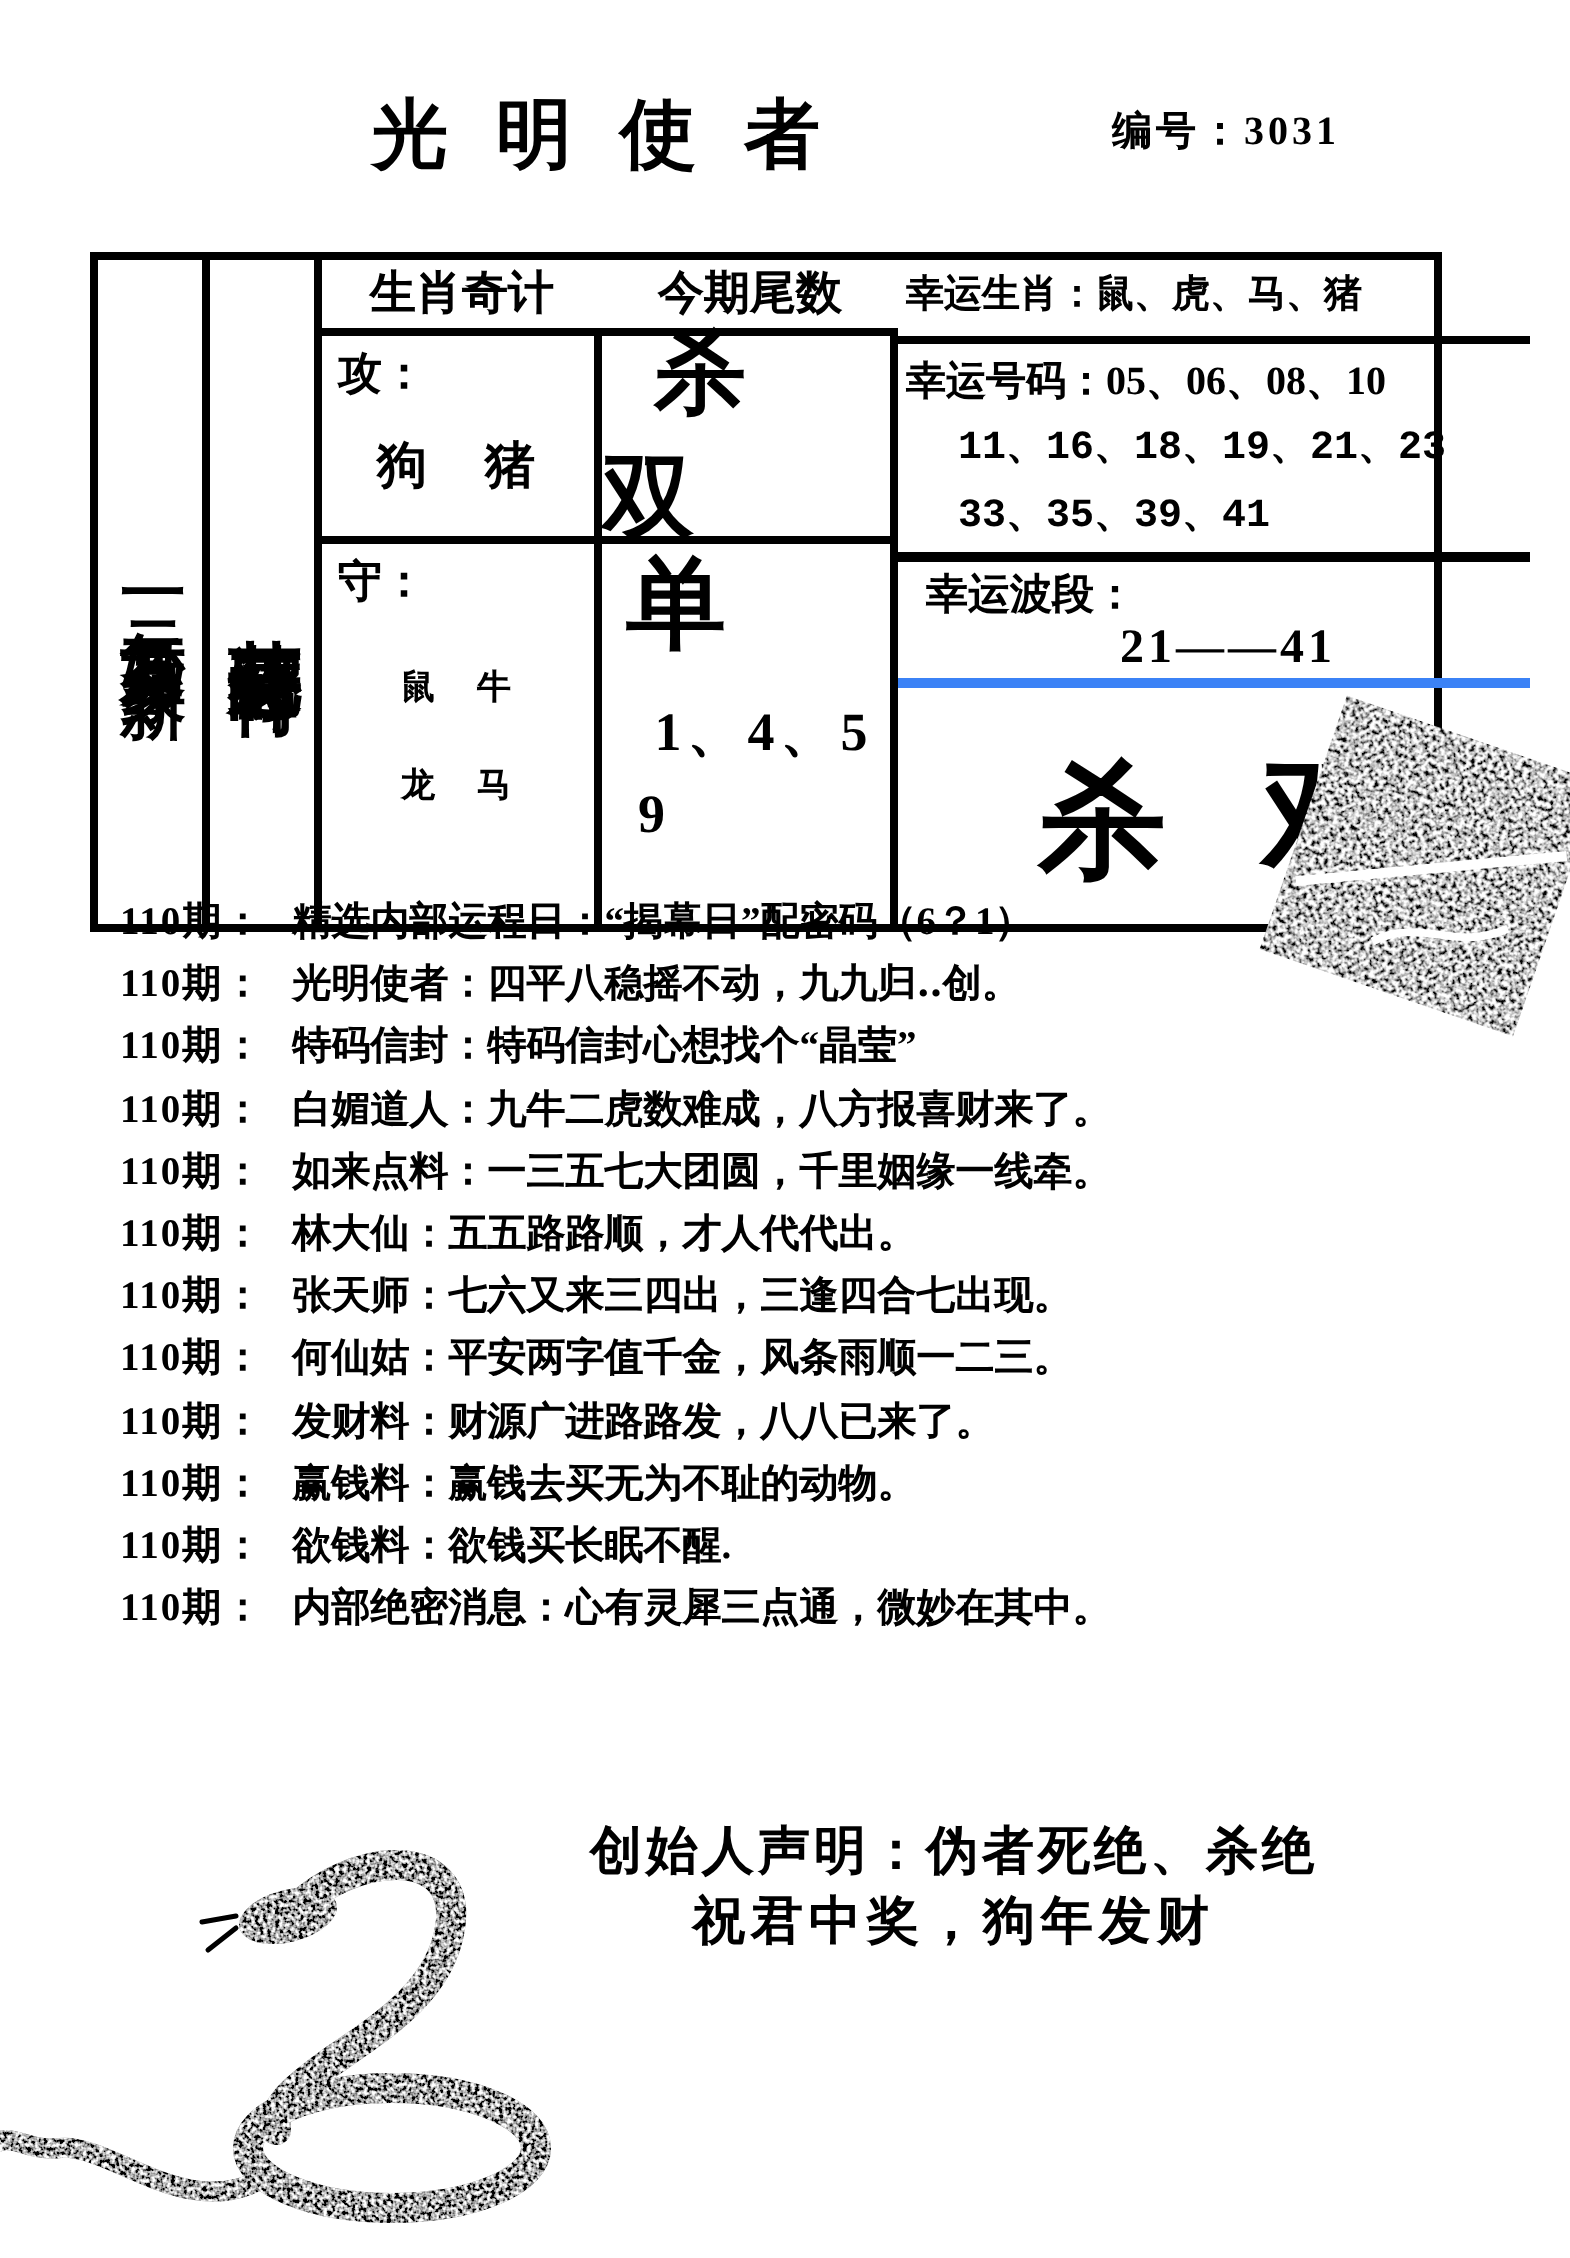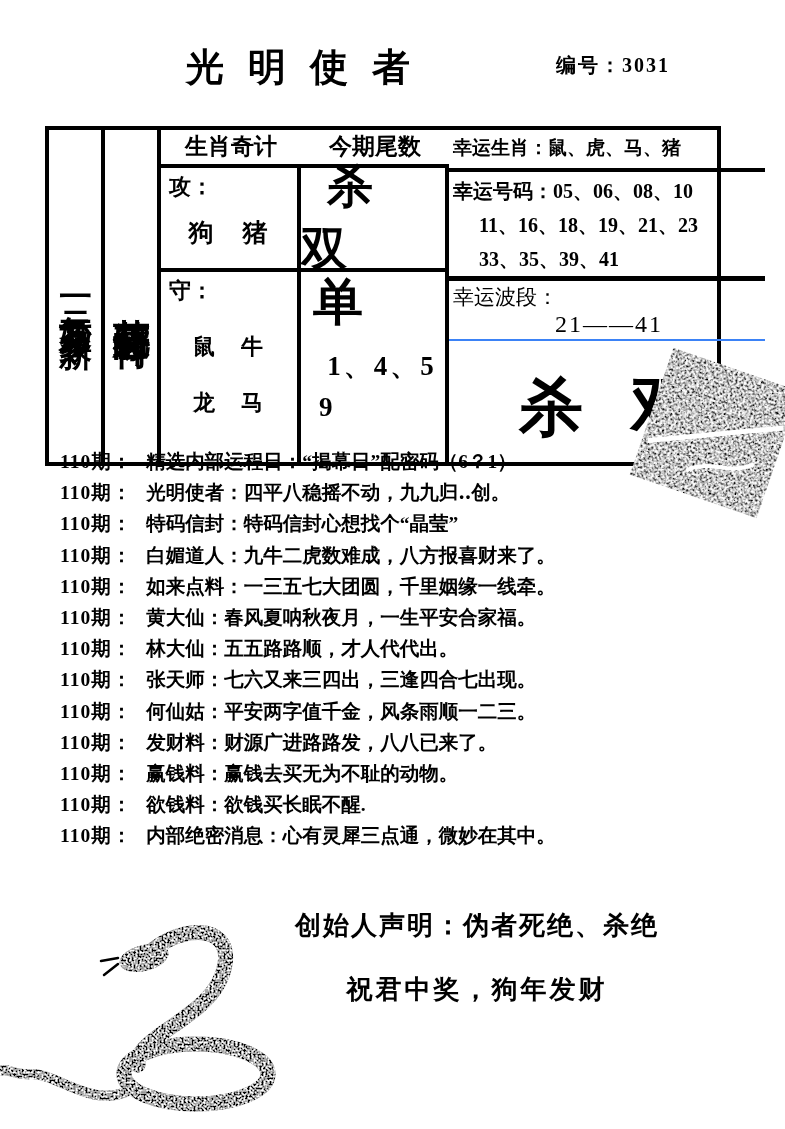--- a/index.html
+++ b/index.html
@@ -35,59 +35,59 @@
     border-bottom:4px solid #000;
   }
   .c3hdr{left:112px;top:0;width:140px;height:38px;}
   .c4hdr{left:252px;top:0;width:148px;height:38px;}
   .c3{left:112px;top:38px;width:140px;border-right:4px solid #000;}
   .c4{left:252px;top:38px;width:148px;border-right:4px solid #000;}
   .attack{height:100px;border-bottom:4px solid #000;}
   .defend{height:194px;}
   .small-label{font-size:22px;font-weight:bold;padding:4px 0 0 8px;}
   .animals{font-size:25px;font-weight:bold;text-align:center;margin-top:14px;letter-spacing:2px;}
-  .animals2{font-size:22px;font-weight:bold;text-align:center;margin-top:26px;letter-spacing:2px;font-family:Liberation Serif, serif;}
+  .animals2{font-size:17px;font-weight:bold;text-align:center;margin-top:26px;letter-spacing:2px;font-family:Liberation Serif, serif;}
   .kill{
     height:100px;border-bottom:4px solid #000;
     display:flex;align-items:center;justify-content:center;
     font-size:46px;font-weight:bold;letter-spacing:26px;text-indent:26px;
   }
   .single-cell{height:194px;}
   .single-word{font-size:50px;font-weight:bold;padding:2px 0 0 12px;line-height:56px;}
   .digits{font-size:27px;font-weight:bold;padding:18px 0 0 18px;letter-spacing:3px;text-align:center;}
   .digits2{font-size:27px;font-weight:bold;padding:8px 0 0 18px;}
   .c5{left:400px;top:0;width:316px;}
   .luck-zodiac{
     height:38px;border-bottom:4px solid #000;
     font-size:19px;font-weight:bold;line-height:36px;padding-left:4px;white-space:nowrap;
   }
   .luck-numbers{
     height:102px;border-bottom:5px solid #000;
     font-size:20px;font-weight:bold;line-height:34px;padding:2px 0 0 4px;
   }
-  .luck-numbers .ind{padding-left:26px;}
+  .luck-numbers .ind{padding-left:26px;font-family:Liberation Mono, monospace;}
   .luck-band{
-    height:56px;border-bottom:2px solid #3b82f6;
-    font-size:21px;font-weight:normal;padding:2px 0 0 4px;
+    height:56px;border-bottom:5px solid #3b82f6;
+    font-size:21px;font-weight:bold;padding:2px 0 0 14px;
   }
   .band-val{text-align:center;font-size:24px;letter-spacing:2px;margin-top:0px;}
   .kill-big{
     height:132px;display:flex;align-items:center;justify-content:center;
     font-size:64px;font-weight:bold;letter-spacing:48px;text-indent:48px;
   }
   
   .stamp{left:640px;top:358px;width:150px;height:150px;transform:rotate(19deg);}
   
   .tips{left:60px;top:446px;width:700px;}
   .tip{font-size:19.5px;font-weight:bold;line-height:31.2px;white-space:nowrap;}
   .tip .p{margin-right:14px;letter-spacing:1px;}
   
   .footer{left:262px;top:908px;width:430px;text-align:center;}
   .footer .f1{font-size:26px;font-weight:bold;letter-spacing:2px;}
-  .footer .f2{font-size:26px;font-weight:bold;margin-top:29px;letter-spacing:3px;}
+  .footer .f2{font-size:26px;font-weight:bold;margin-top:0;letter-spacing:3px;}
   
   .snake{left:-6px;top:902px;width:302px;height:226px;}
 </style>
 </head>
 <body>
 
 <div class="abs title">光明使者</div>
 <div class="abs serial">编号：3031</div>
 
 <div class="abs board">
@@ -154,21 +154,20 @@
     <path d="M60 120 C 80 100, 100 112, 122 92" stroke="#fff" stroke-width="4" fill="none"></path>
   </svg>
 </div>
 
 <div class="abs tips">
   <div class="tip"><span class="p">110期：</span><span>精选内部运程日：“揭幕日”配密码（6？1）</span></div>
   <div class="tip"><span class="p">110期：</span><span>光明使者：四平八稳摇不动，九九归‥创。</span></div>
   <div class="tip"><span class="p">110期：</span><span>特码信封：特码信封心想找个“晶莹”</span></div>
   <div class="tip"><span class="p">110期：</span><span>白媚道人：九牛二虎数难成，八方报喜财来了。</span></div>
   <div class="tip"><span class="p">110期：</span><span>如来点料：一三五七大团圆，千里姻缘一线牵。</span></div>
-  <div class="tip"><span class="p">110期：</span><span>黄大仙：春风夏呐秋夜月，一生平安合家福。</span></div>
   <div class="tip"><span class="p">110期：</span><span>林大仙：五五路路顺，才人代代出。</span></div>
   <div class="tip"><span class="p">110期：</span><span>张天师：七六又来三四出，三逢四合七出现。</span></div>
   <div class="tip"><span class="p">110期：</span><span>何仙姑：平安两字值千金，风条雨顺一二三。</span></div>
   <div class="tip"><span class="p">110期：</span><span>发财料：财源广进路路发，八八已来了。</span></div>
   <div class="tip"><span class="p">110期：</span><span>赢钱料：赢钱去买无为不耻的动物。</span></div>
   <div class="tip"><span class="p">110期：</span><span>欲钱料：欲钱买长眠不醒.</span></div>
   <div class="tip"><span class="p">110期：</span><span>内部绝密消息：心有灵犀三点通，微妙在其中。</span></div>
 </div>
 
 <div class="abs footer">

